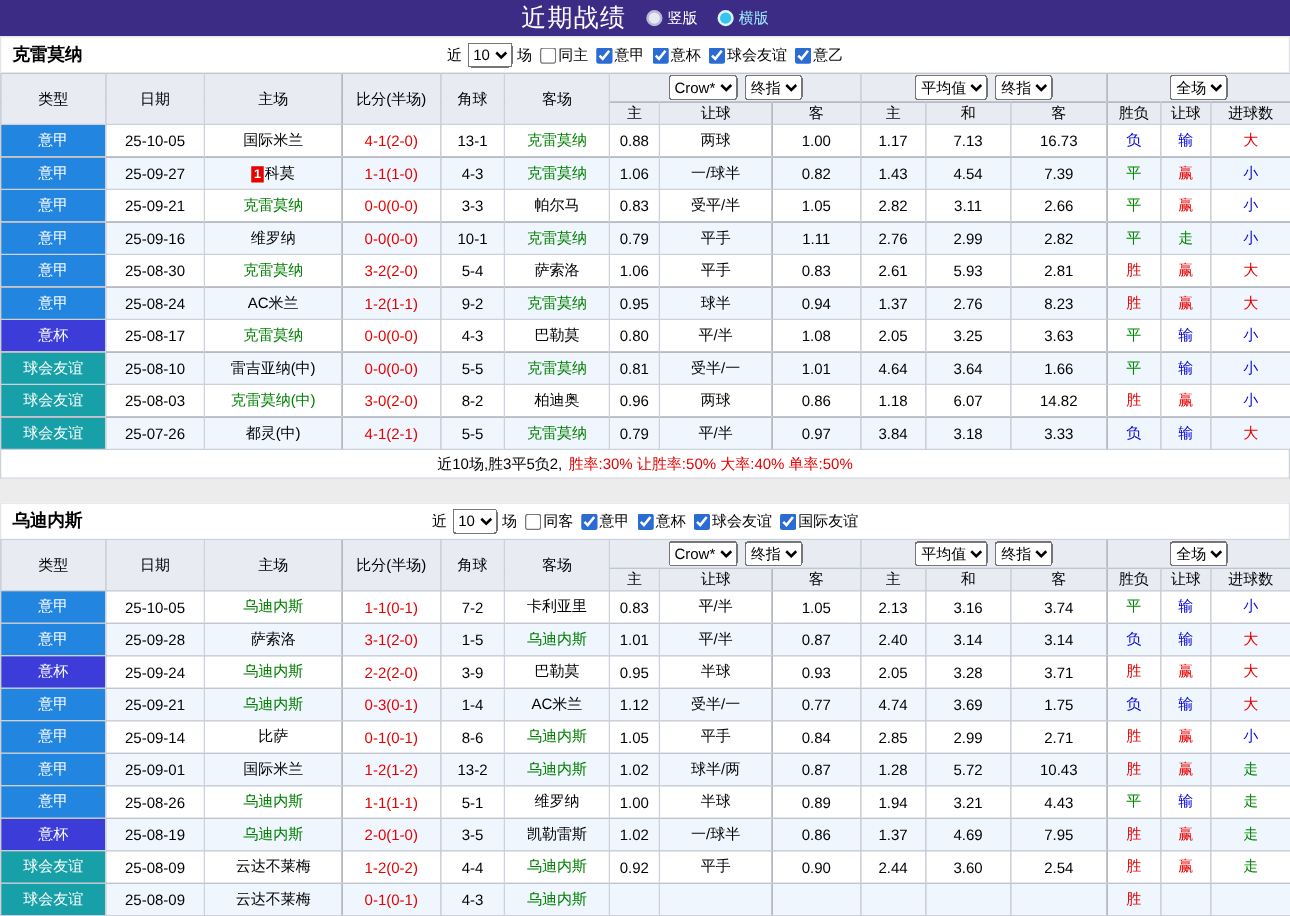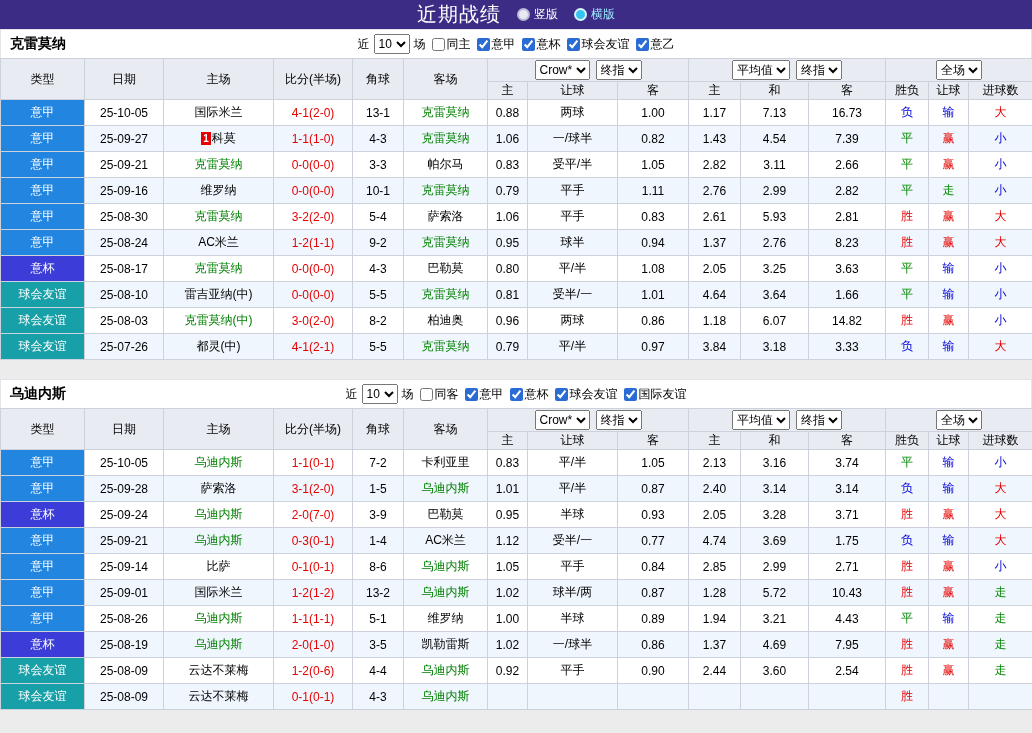--- a/index.html
+++ b/index.html
@@ -276,20 +276,24 @@
               <td class="">0.97</td>
       <td class="">3.84</td>
               <td class="">3.18</td>
               <td class="">3.33</td>
       <td class="res-blue">负</td>
               <td class="res-blue">输</td>
               <td class="res-red">大</td>
     </tr>
     </tbody>
   </table>
+  <div class="summary-row">
+    <span>近10场,胜3平5负2,</span>
+    <span class="stats">胜率:30% 让胜率:50% 大率:40% 单率:50%</span>
+  </div>
 </div>
       <div class="gap"></div>
       <div class="section">
   <div class="filter-row">
     <span class="team-name">乌迪内斯</span>
     <span class="filters">
       <span>近</span>
       <select><option>10</option></select>
       <span>场</span>
       <label><input type="checkbox" style="">同客</label>
@@ -373,21 +377,21 @@
               <td class="">3.14</td>
               <td class="">3.14</td>
       <td class="res-blue">负</td>
               <td class="res-blue">输</td>
               <td class="res-red">大</td>
     </tr>
             <tr class="">
       <td class="type-cell" style="background:#3c3cd8">意杯</td>
       <td class="">25-09-24</td>
       <td><span class="team-green">乌迪内斯</span></td>
-      <td class="score-cell">2-0(7-0)</td>
+      <td class="score-cell">2-2(2-0)</td>
       <td class="">3-9</td>
       <td><span class="team-dark">巴勒莫</span></td>
       <td class="">0.95</td>
               <td class="">半球</td>
               <td class="">0.93</td>
       <td class="">2.05</td>
               <td class="">3.28</td>
               <td class="">3.71</td>
       <td class="res-red">胜</td>
               <td class="res-red">赢</td>
@@ -475,21 +479,21 @@
               <td class="">4.69</td>
               <td class="">7.95</td>
       <td class="res-red">胜</td>
               <td class="res-red">赢</td>
               <td class="res-green">走</td>
     </tr>
             <tr class="">
       <td class="type-cell" style="background:#18a0a8">球会友谊</td>
       <td class="">25-08-09</td>
       <td><span class="team-dark">云达不莱梅</span></td>
-      <td class="score-cell">1-2(0-6)</td>
+      <td class="score-cell">1-2(0-2)</td>
       <td class="">4-4</td>
       <td><span class="team-green">乌迪内斯</span></td>
       <td class="">0.92</td>
               <td class="">平手</td>
               <td class="">0.90</td>
       <td class="">2.44</td>
               <td class="">3.60</td>
               <td class="">2.54</td>
       <td class="res-red">胜</td>
               <td class="res-red">赢</td>

